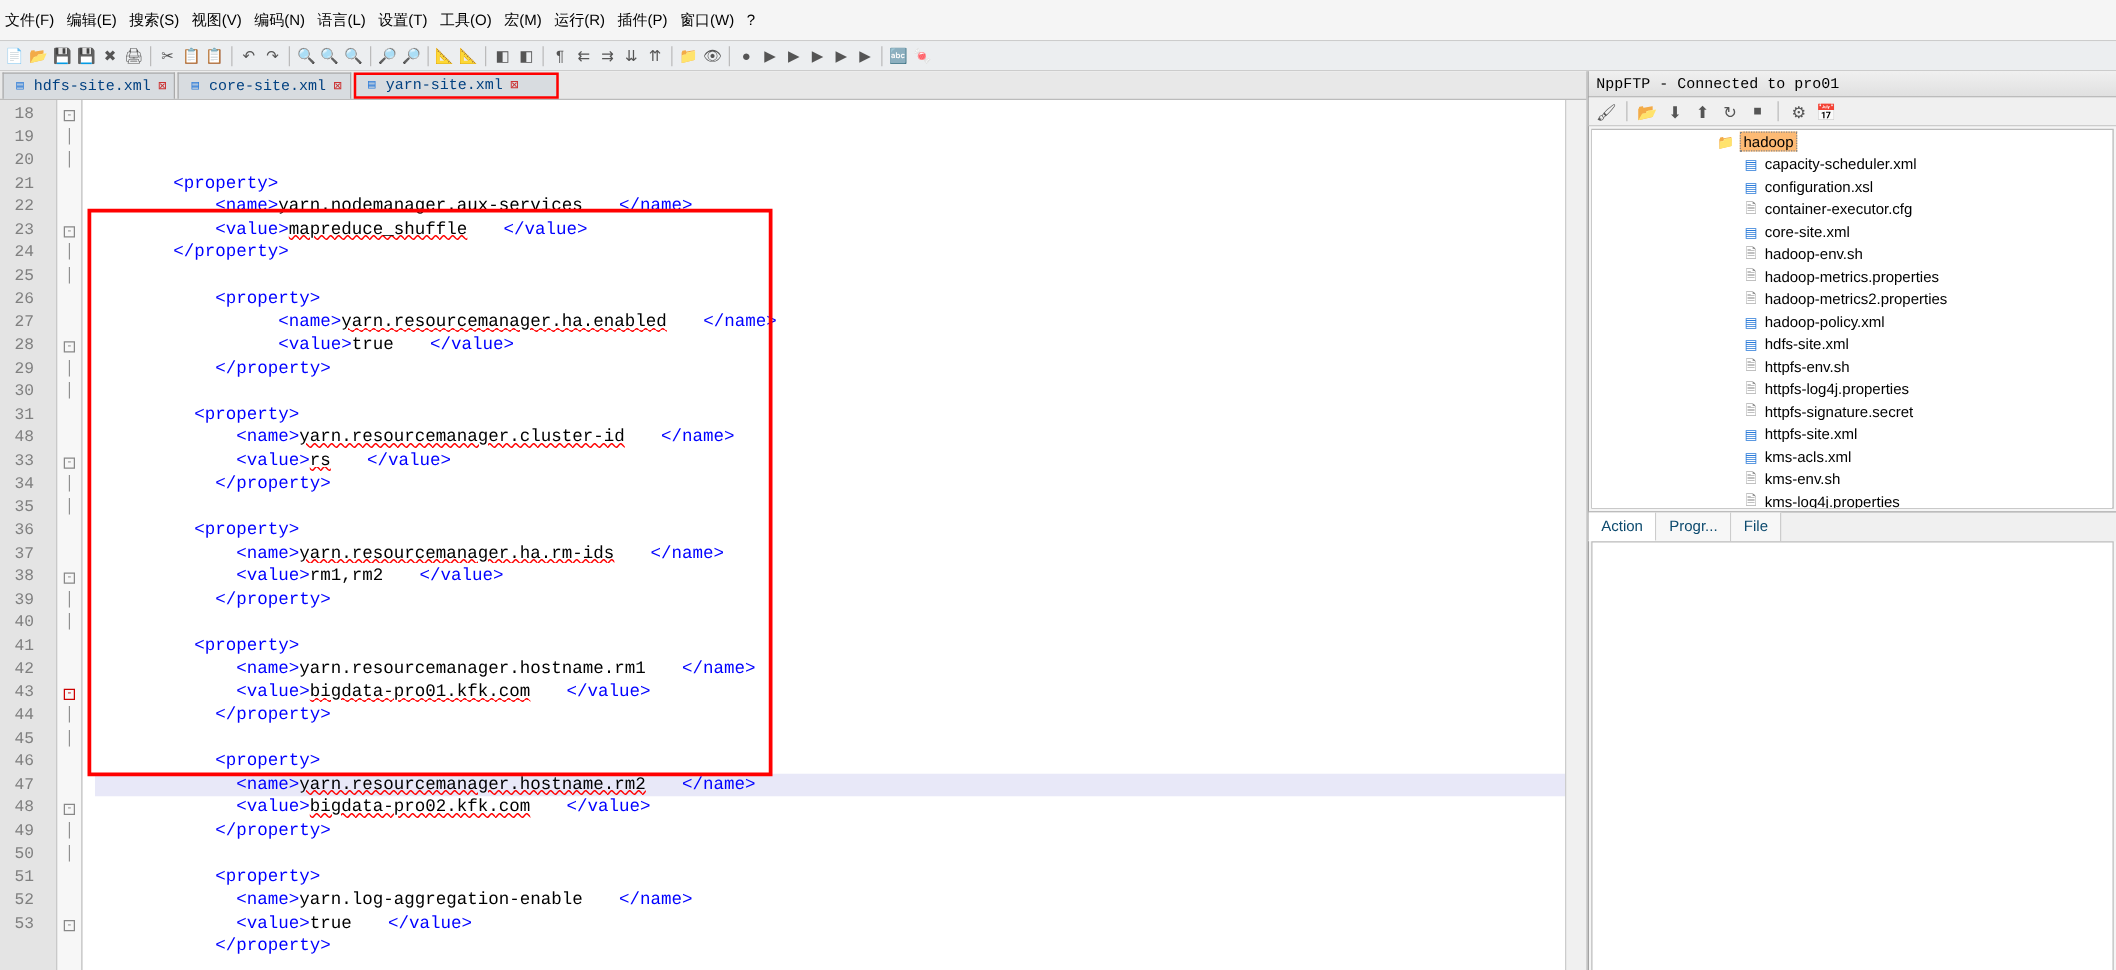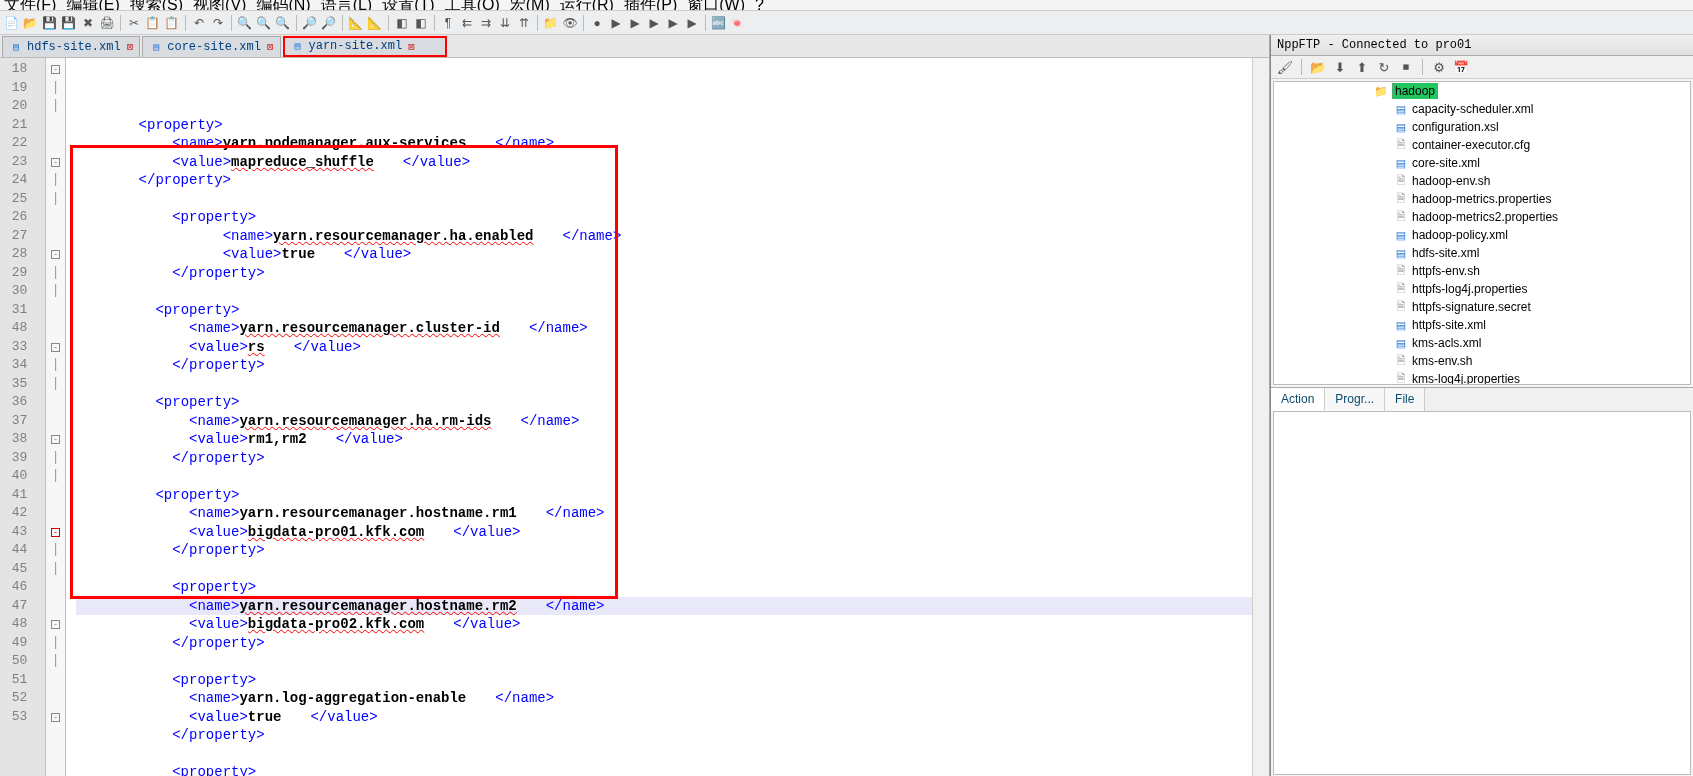--- a/index.html
+++ b/index.html
@@ -11,22 +11,22 @@
     width: 1693px;
     height: 776px;
     overflow: hidden;
   }
 
   
   .menubar {
     display: flex;
     background: #f5f5f5;
     border-bottom: 1px solid #ccc;
-    padding: 5px 4px;
-    font-size: 16px;
+    padding: 16px 4px;
+    font-size: 12px;
     height: 10px;
     align-items: center;
     overflow: hidden;
   }
   .menu-item { margin-right: 10px; cursor: default; white-space: nowrap; }
 
   
   .toolbar {
     display: flex;
     align-items: center;
@@ -139,21 +139,21 @@
     font-family: "Courier New", monospace;
     font-size: 14px;
     padding: 2px 0 0 10px;
     position: relative;
     white-space: pre;
     line-height: 18.5px;
   }
   .code-line { height: 18.5px; }
   .code-line.hl { background: #e8e8f8; }
   .tag { color: #0000ff; margin-left: 29px; }
-  .txt { color: #000; font-weight: bold; }
+  .txt { color: #000; font-weight: normal; }
   .udl { text-decoration: underline; text-decoration-color: red; text-decoration-style: wavy; text-decoration-thickness: 1px;}
   .redbox {
     position: absolute;
     border: 3px solid red;
     pointer-events: none;
   }
 
   .editor-scroll-v {
     width: 17px;
     background: #f0f0f0;
@@ -196,21 +196,21 @@
   .tree-row {
     display: flex;
     align-items: center;
     height: 18px;
     padding-left: 120px;
     gap: 4px;
     white-space: nowrap;
   }
   .tree-row.folder { padding-left: 100px; background: #fff;}
   .tree-row.folder .name {
-     background:#22c55e; border:1px dotted #888; padding:0 2px;
+     background:#fdba74; border:1px dotted #888; padding:0 2px;
   }
   .tree-row .ico { width:14px; height:14px; display:inline-flex; align-items:center; justify-content:center; font-size:11px;}
   .tree-row .name { color:#000; }
   .rp-tabs {
     display: flex;
     border-top: 1px solid #aaa;
     background: #f0f0f0;
   }
   .rp-tab {
     padding: 4px 10px;

